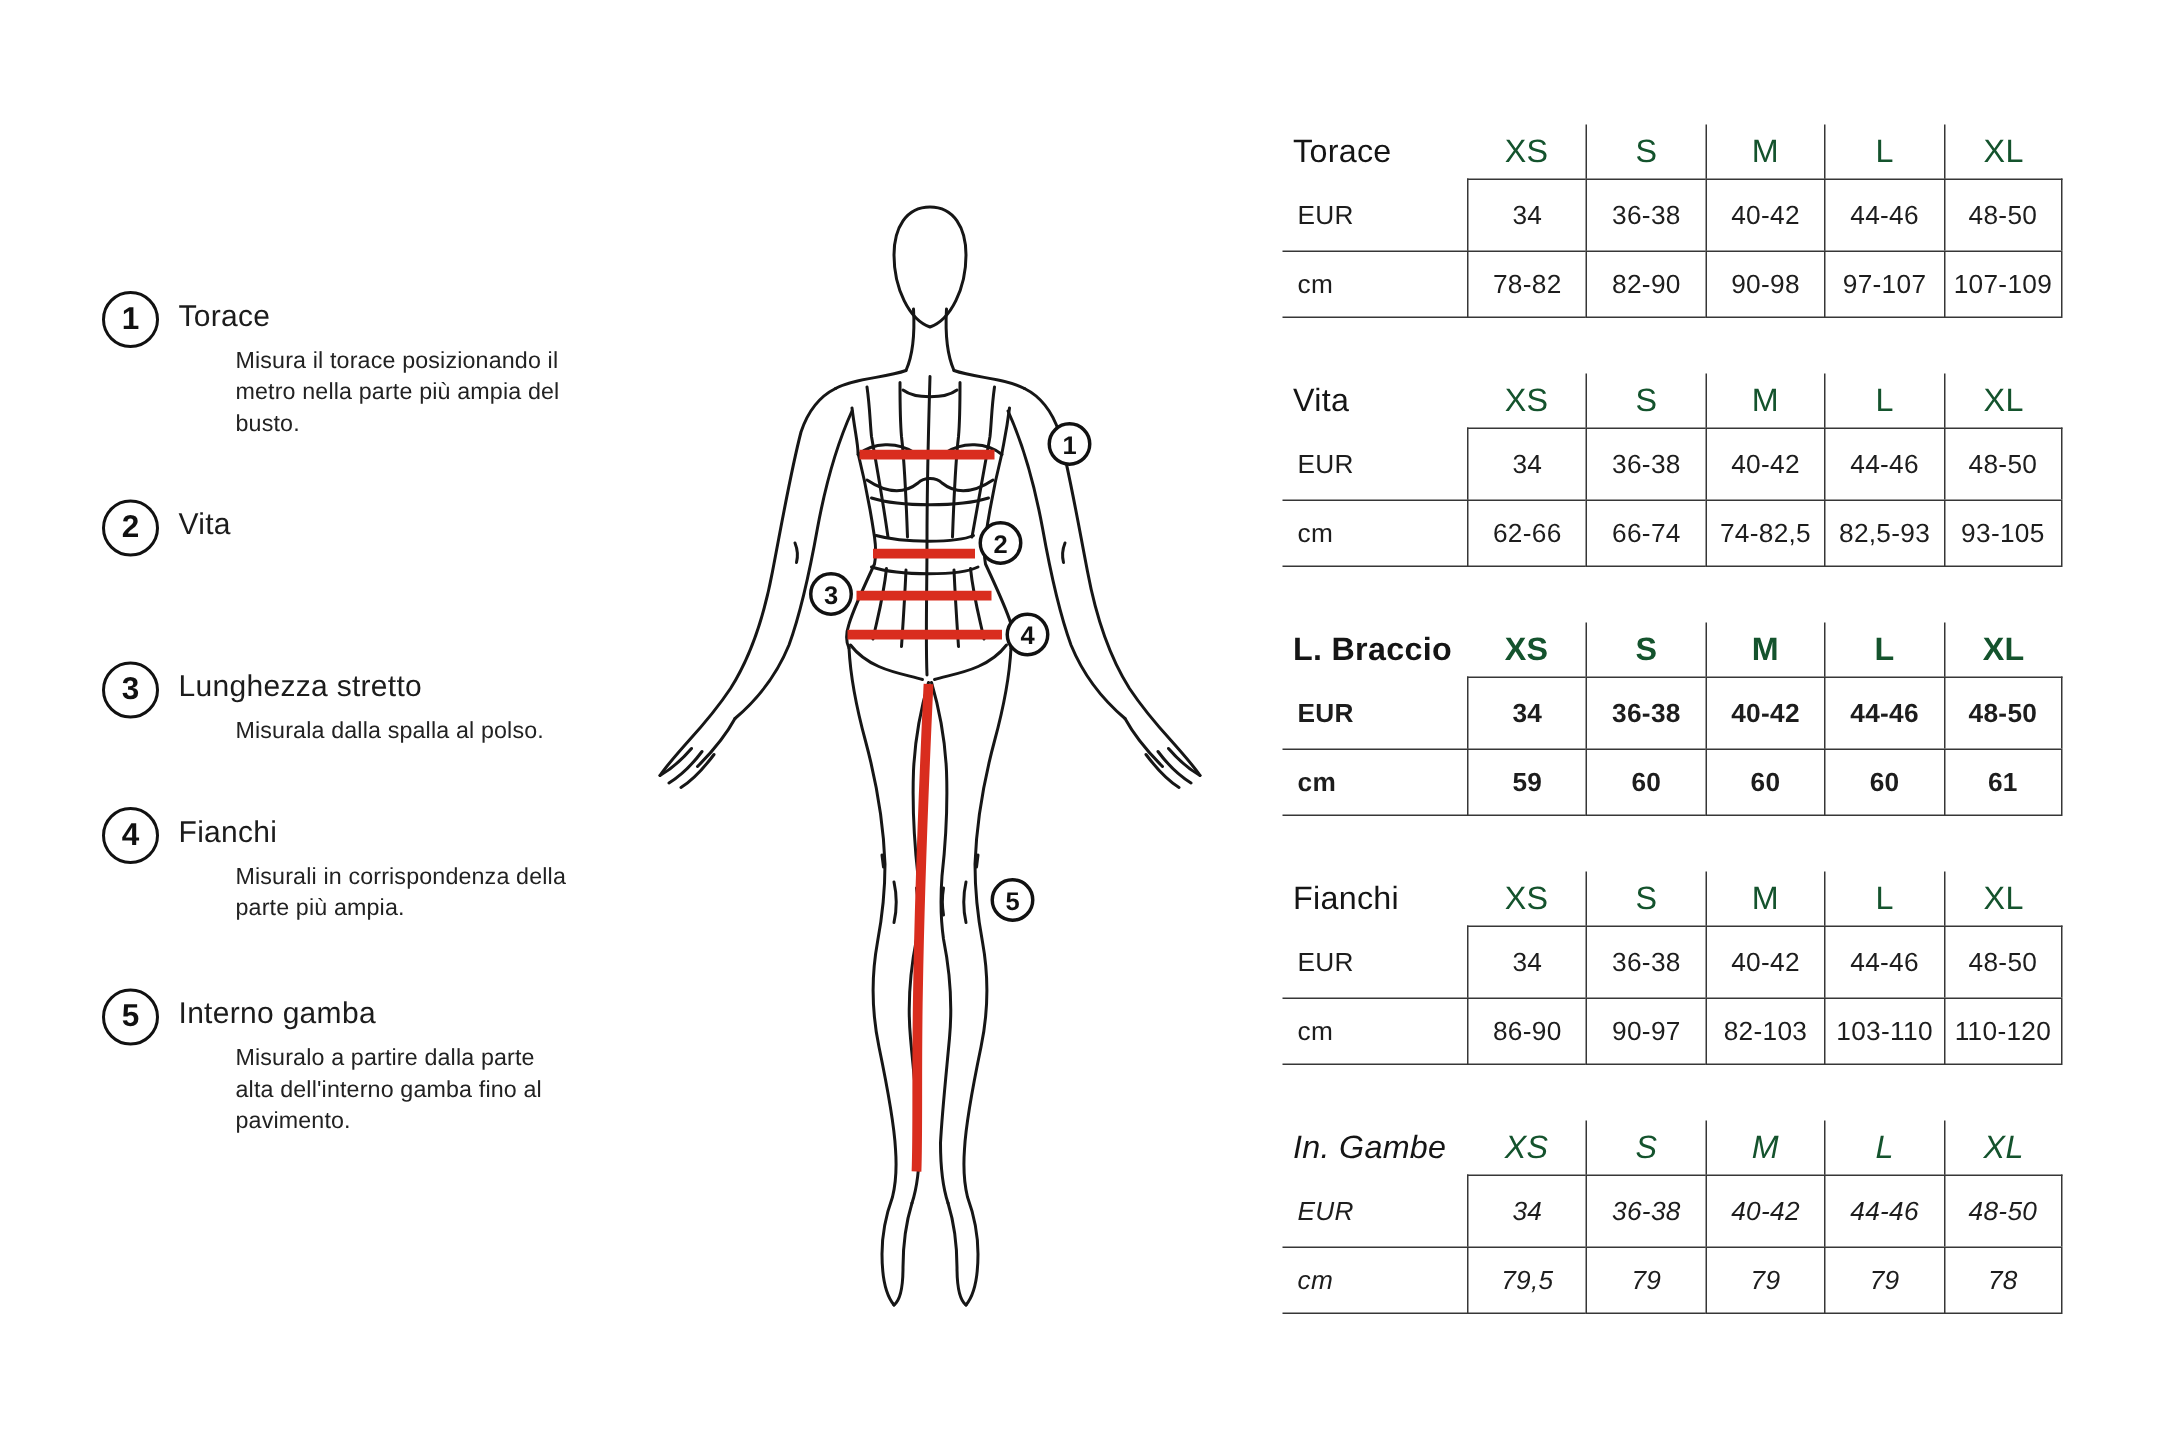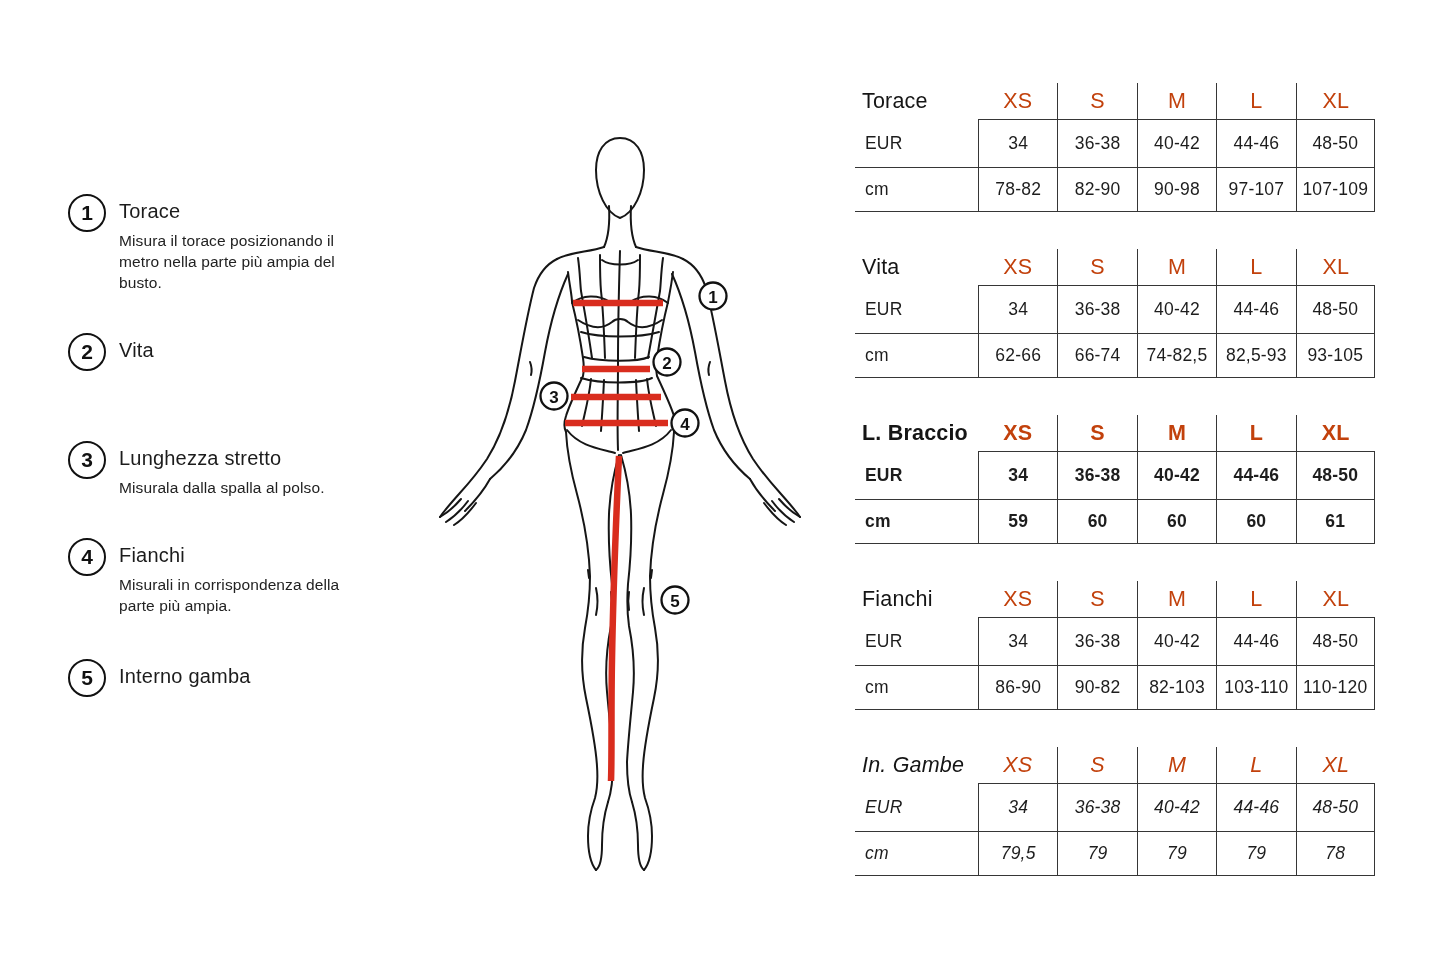--- a/index.html
+++ b/index.html
@@ -11,21 +11,21 @@
   .instruction { position:absolute; left:68px; display:flex; gap:13px; width:360px; }
   .num-circle {
     flex:0 0 38px; width:38px; height:38px; border:2.5px solid #111; border-radius:50%;
     display:flex; align-items:center; justify-content:center;
     font-size:21px; font-weight:bold; color:#111; margin-top:-2px;
   }
   .instruction-text { padding-top:4px; }
   .instruction-title { font-size:20px; font-weight:400; letter-spacing:.2px; color:#1c1c1c; line-height:1.15; }
   .instruction-desc {
     margin-top:7px; font-size:15.5px; line-height:21px; letter-spacing:.1px;
-    color:#222; white-space:pre-line;
+    color:#222; white-space:pre-line;margin-left:38px;
   }
   #instr-0 { top:196px; } #instr-1 { top:335px; } #instr-2 { top:443px; }
   #instr-3 { top:540px; } #instr-4 { top:661px; }
 
   
   .croquis { position:absolute; left:430px; top:130px; width:400px; height:760px; }
   .croquis .ink path { fill:none; stroke:#161616; stroke-width:2; stroke-linecap:round; stroke-linejoin:round; }
   .croquis .redline path { fill:none; stroke-width:6.5; stroke-linecap:butt; }
   .croquis .marker circle { fill:#ffffff; stroke:#111; stroke-width:2.3; }
   .croquis .marker text {
@@ -35,21 +35,21 @@
 
   
   .size-table {
     position:absolute; left:855px; width:520px;
     display:grid;
     grid-template-columns:123px 79.4px 79.4px 79.4px 79.4px 79.4px;
     grid-template-rows:36px 48px 45px;
   }
   .size-table .cell { display:flex; align-items:center; justify-content:center; font-size:17.5px; color:#1d1d1d; letter-spacing:.2px; }
   .size-table .tname { justify-content:flex-start; padding-left:7px; font-size:21.5px; color:#151515; }
-  .size-table .hsize { font-size:21.5px; color:#c2410c; }
+  .size-table .hsize { font-size:21.5px; color:#14532d; }
   .size-table .rlabel { justify-content:flex-start; padding-left:10px; }
   .bl { border-left:1.5px solid #363636; }
   .br { border-right:1.5px solid #363636; }
   .bt { border-top:1.5px solid #363636; }
   .bb { border-bottom:1.5px solid #363636; }
 </style>
 </head>
 <body>
 
 <div id="canvas">
@@ -87,20 +87,23 @@
         <div class="instruction-title">Fianchi</div>
         <div class="instruction-desc">Misurali in corrispondenza della
 parte più ampia.</div>
       </div>
     </article>
 
     <article class="instruction" id="instr-4">
       <div class="num-circle">5</div>
       <div class="instruction-text">
         <div class="instruction-title">Interno gamba</div>
+        <div class="instruction-desc">Misuralo a partire dalla parte
+alta dell'interno gamba fino al
+pavimento.</div>
       </div>
     </article>
 
   </section>
 
   <svg class="croquis" viewBox="430 130 400 760">
 
     <g class="ink">
 
       <path d="M 620,138 C 604,138 596,152 596,170 C 596,192 606,213 620,218 C 634,213 644,192 644,170 C 644,152 636,138 620,138 Z"></path>
@@ -269,21 +272,21 @@
         <div class="cell hsize bl">L</div>
         <div class="cell hsize bl">XL</div>
         <div class="cell rlabel">EUR</div>
         <div class="cell bt bl">34</div>
         <div class="cell bt bl">36-38</div>
         <div class="cell bt bl">40-42</div>
         <div class="cell bt bl">44-46</div>
         <div class="cell bt bl br">48-50</div>
         <div class="cell rlabel bt bb">cm</div>
         <div class="cell bt bl bb">86-90</div>
-        <div class="cell bt bl bb">90-82</div>
+        <div class="cell bt bl bb">90-97</div>
         <div class="cell bt bl bb">82-103</div>
         <div class="cell bt bl bb">103-110</div>
         <div class="cell bt bl br bb">110-120</div>
       </div>
       <div class="size-table" style="top: 747px; font-style: italic;">
         <div class="cell tname">In. Gambe</div>
         <div class="cell hsize">XS</div>
         <div class="cell hsize bl">S</div>
         <div class="cell hsize bl">M</div>
         <div class="cell hsize bl">L</div>

